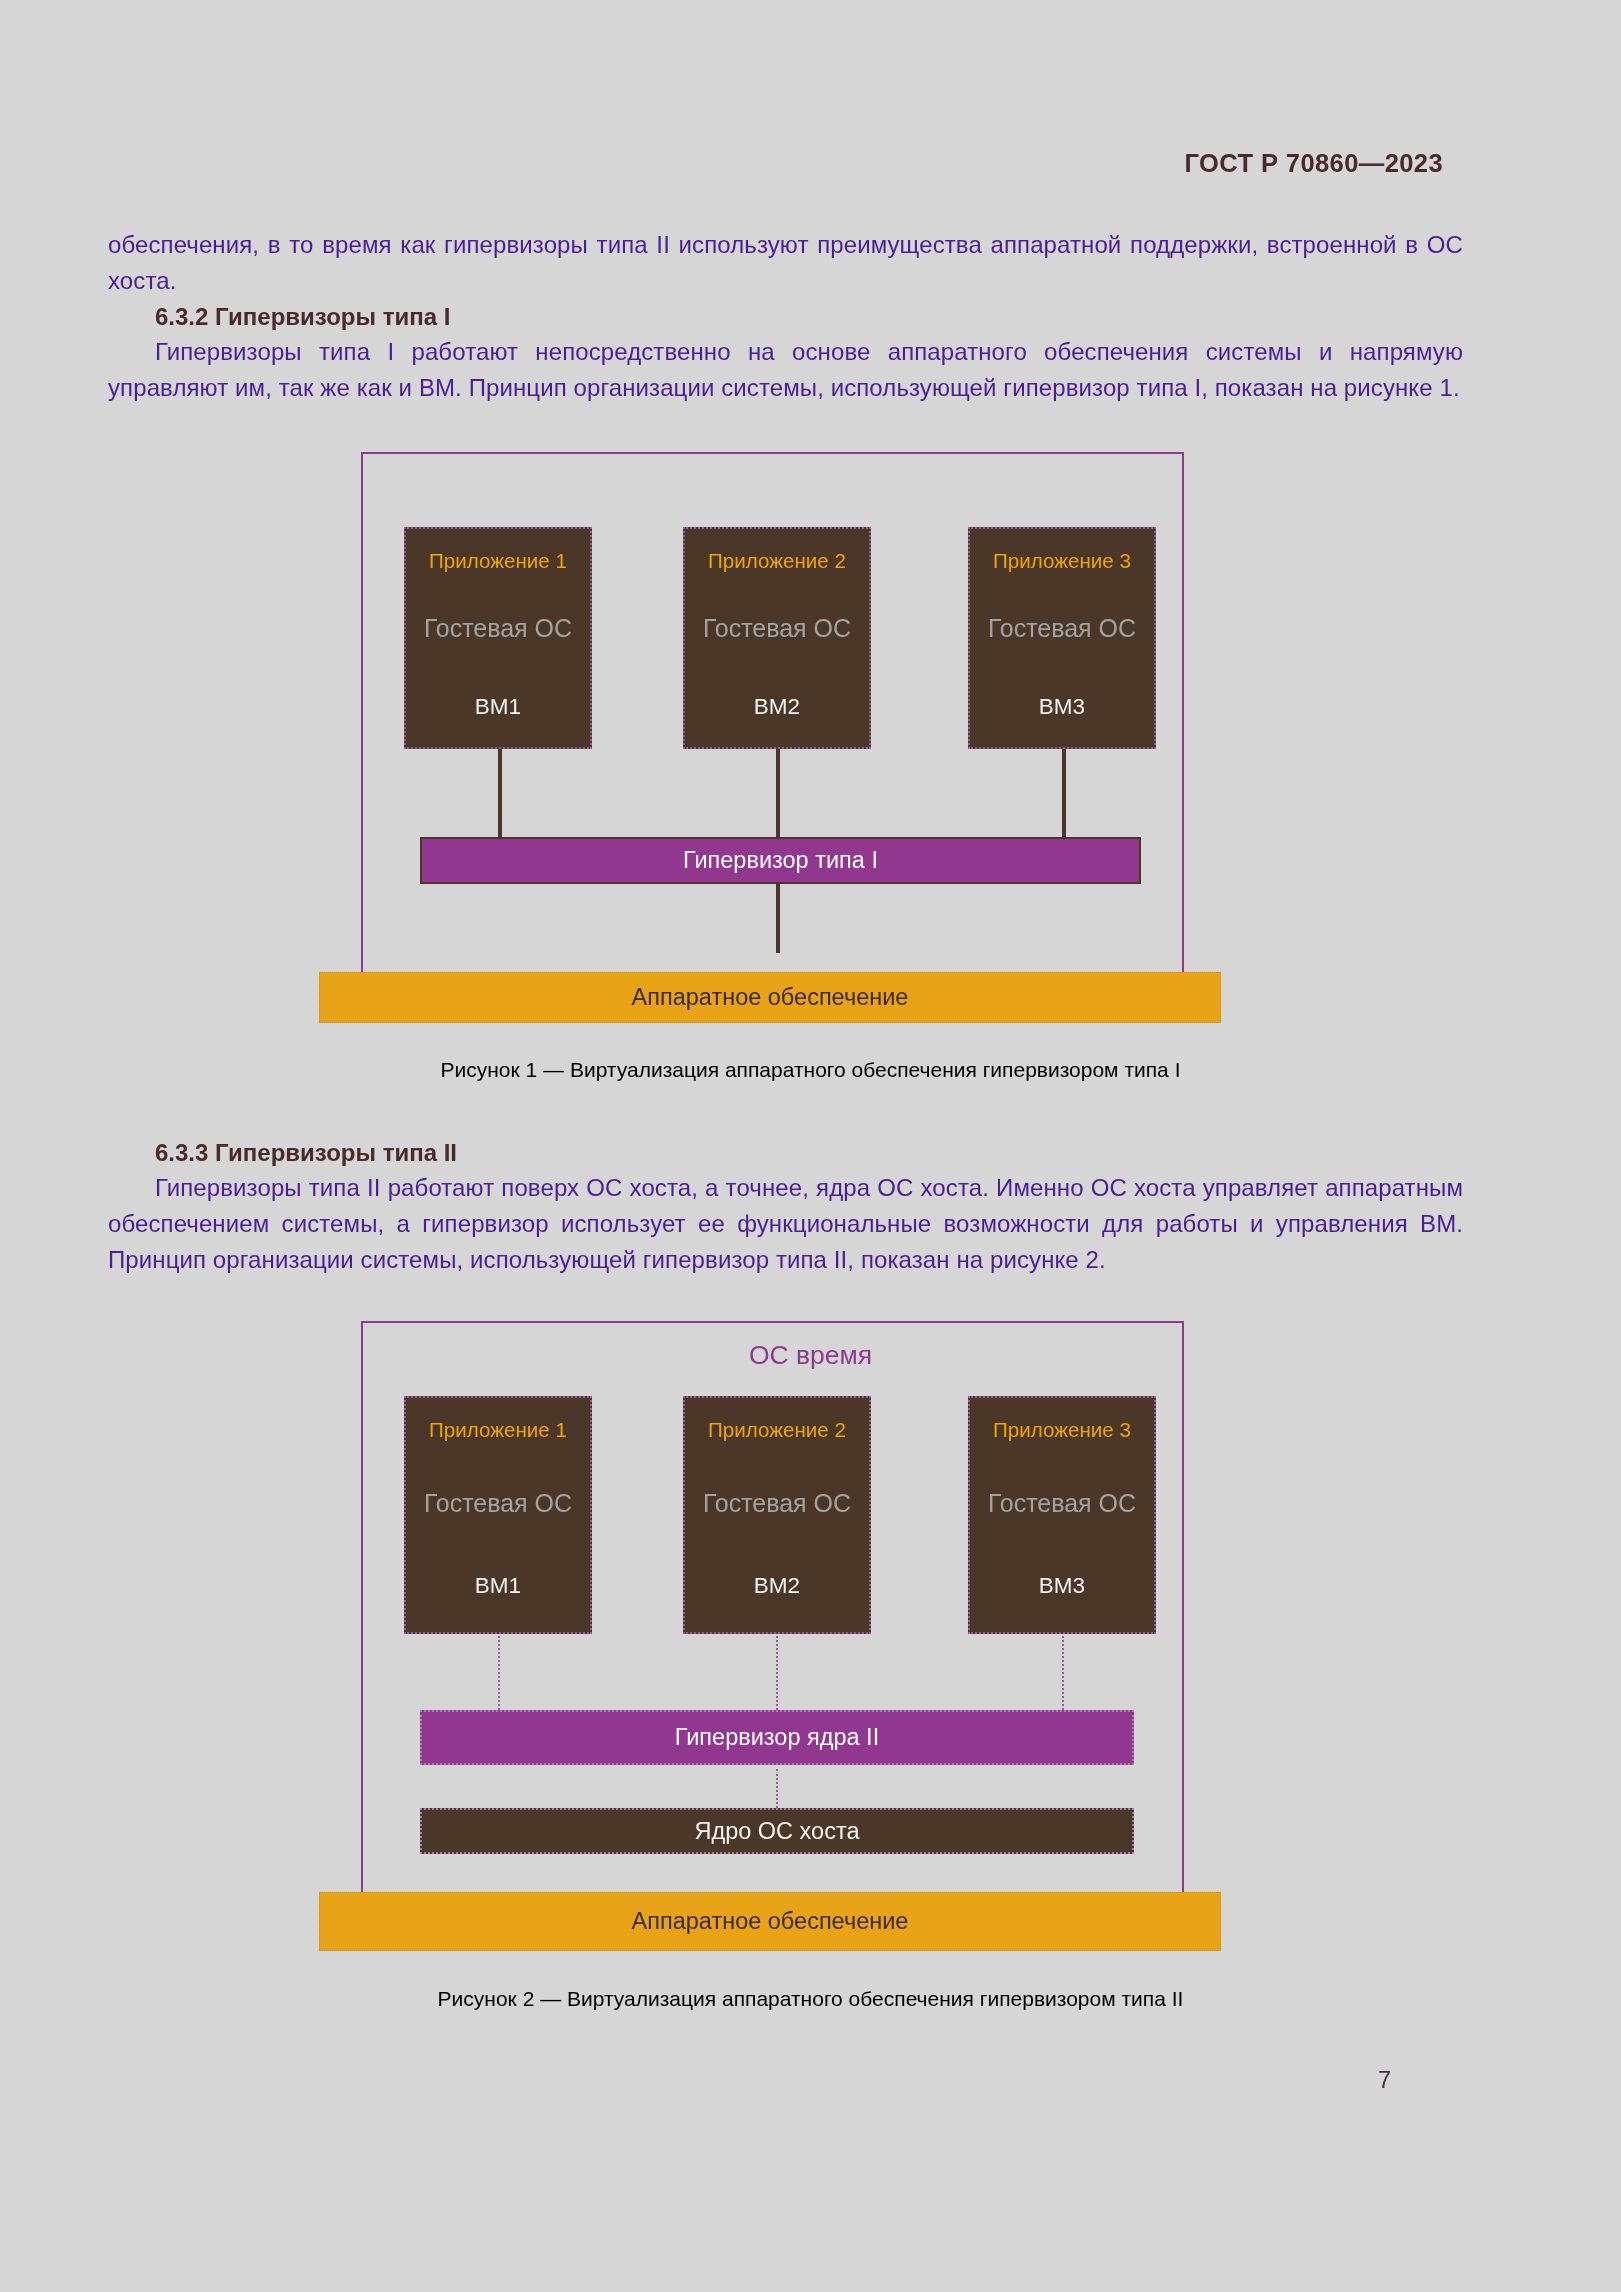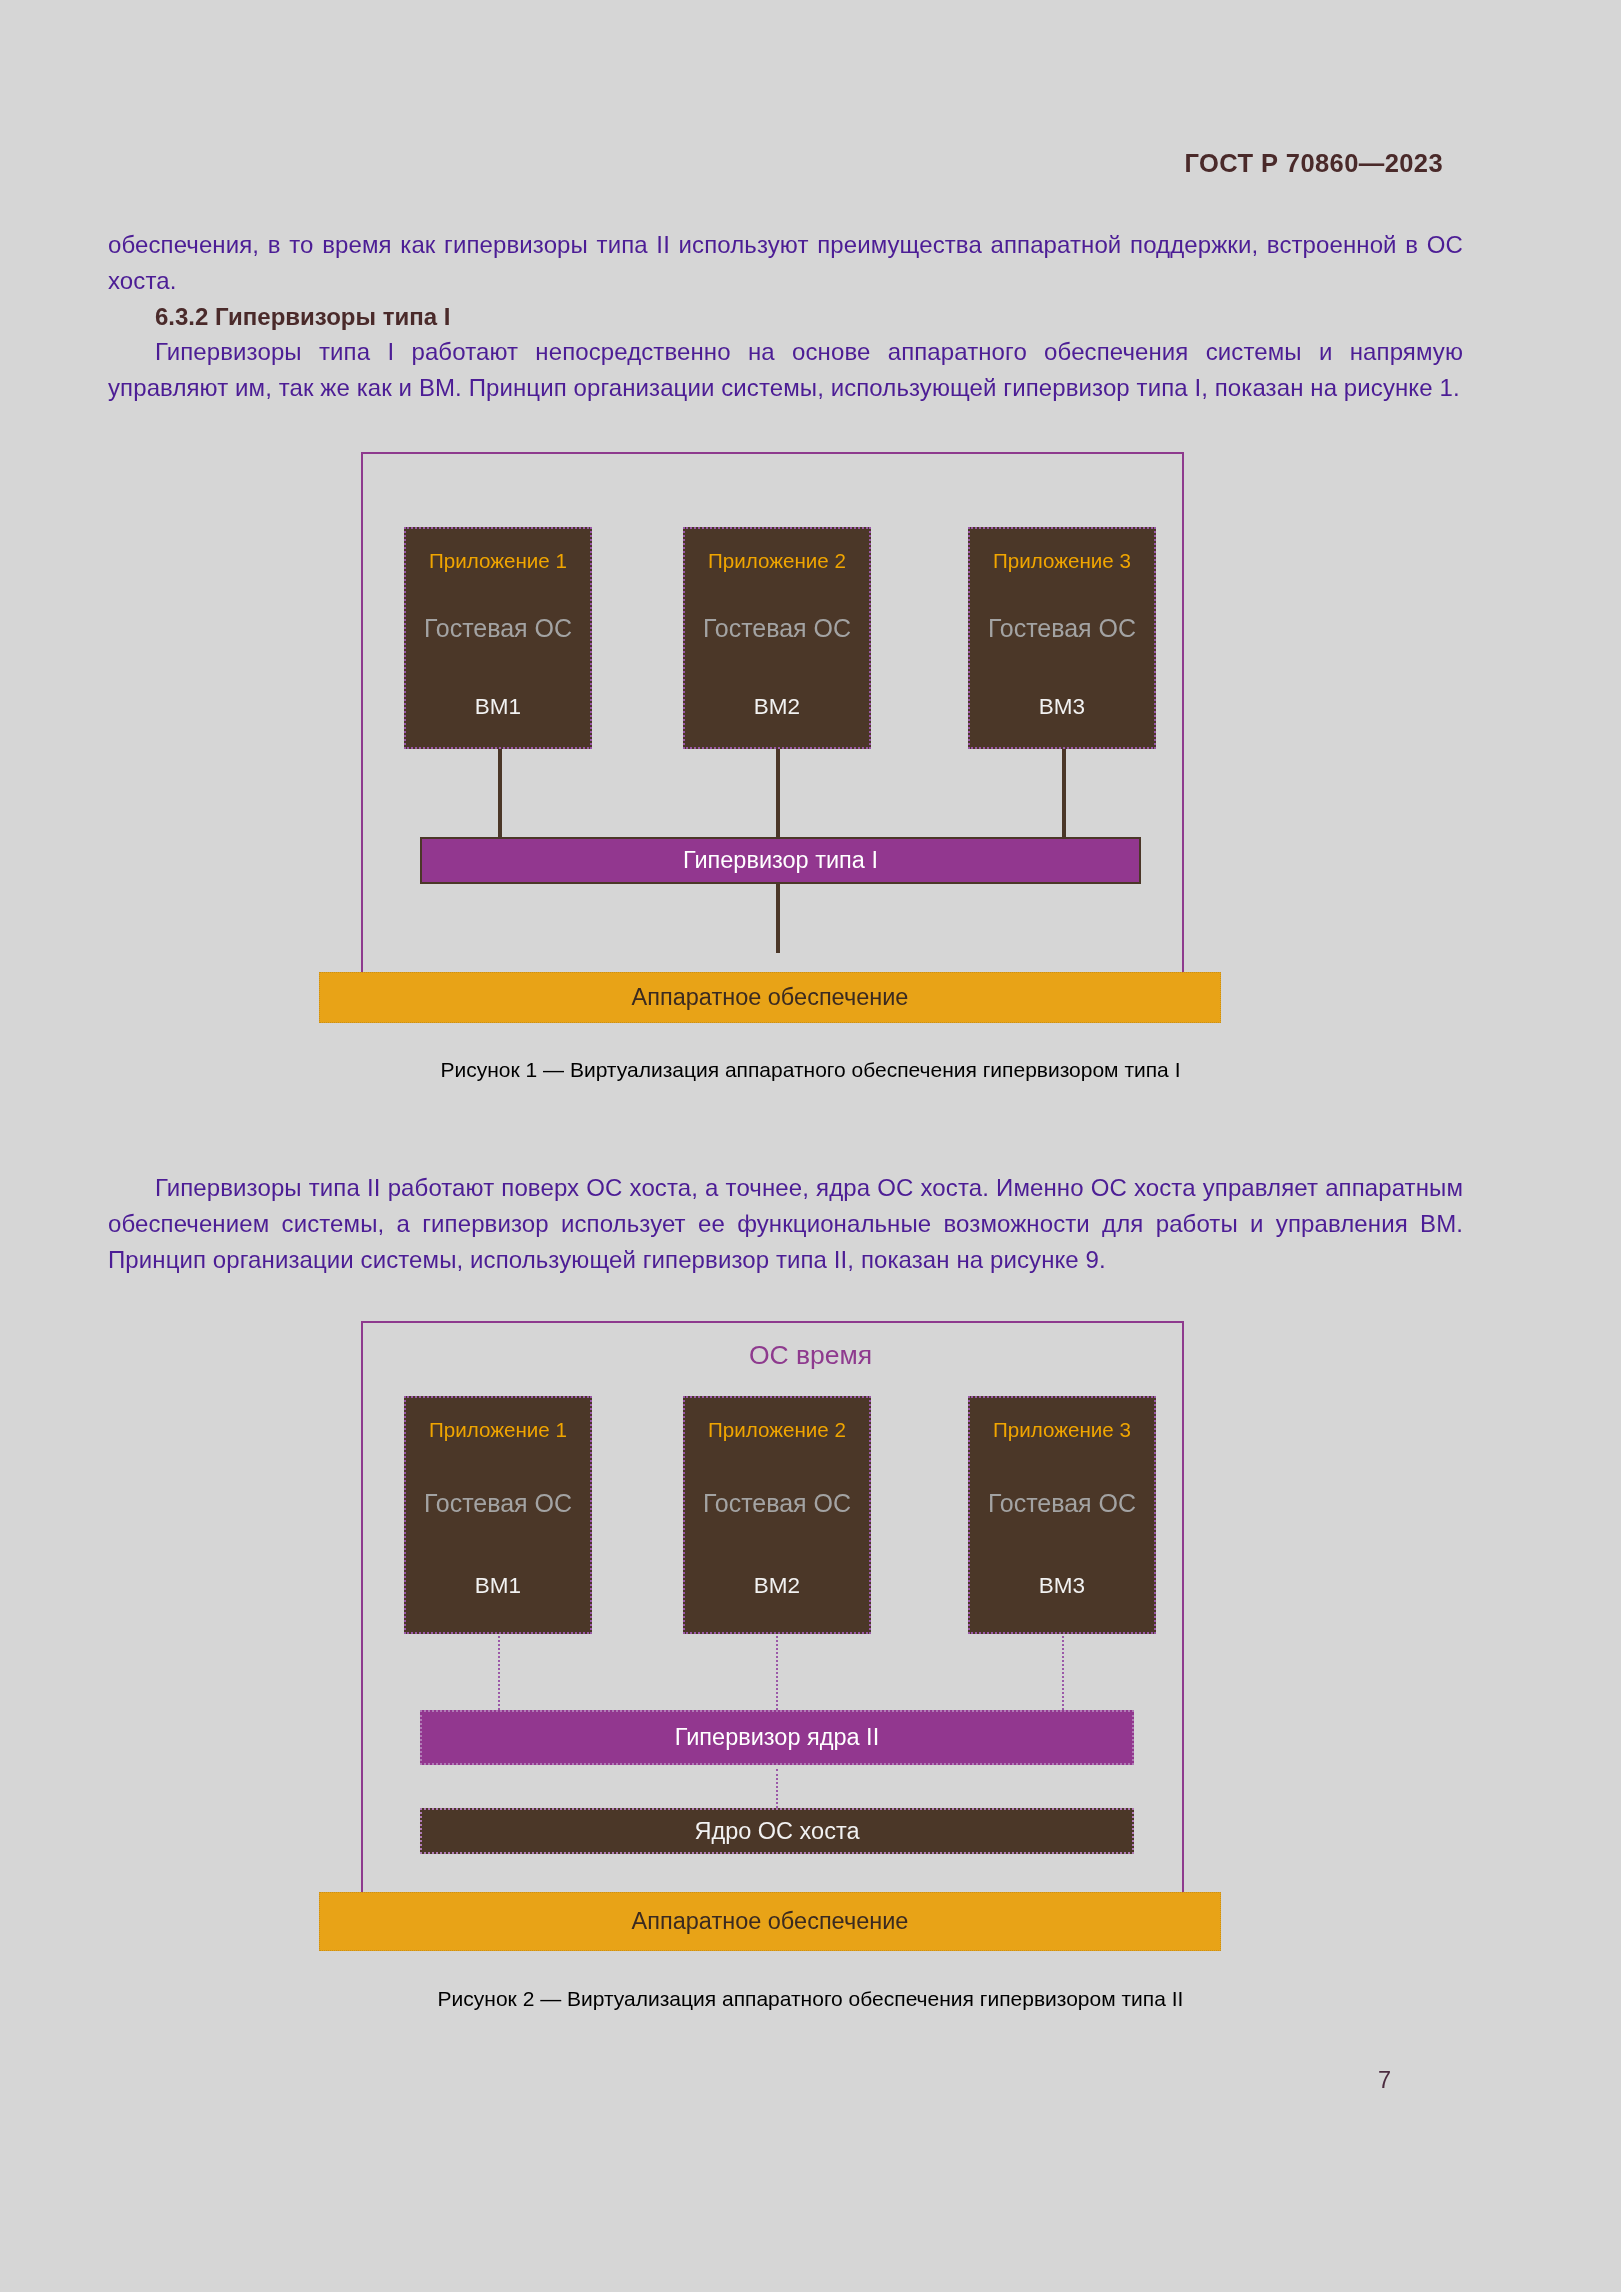--- a/index.html
+++ b/index.html
@@ -211,23 +211,26 @@
       <div class="vm-id" style="margin-top:51px;">ВМ3</div>
     </div>
 
     <div class="bar bar-hyper bar-hyper-1" style="left:420px; top:837px; width:721px; height:47px;">Гипервизор типа I</div>
 
     <div class="bar bar-hw" style="left:319px; top:972px; width:902px; height:51px;">Аппаратное обеспечение</div>
   </div>
 
   <div class="caption cap1">Рисунок 1 — Виртуализация аппаратного обеспечения гипервизором типа I</div>
 
+  <div class="textcol sect2">
+    <h3 class="sect">6.3.3 Гипервизоры типа II</h3>
+  </div>
 
   <div class="textcol para3">
-    <p class="body indent">Гипервизоры типа II работают поверх ОС хоста, а точнее, ядра ОС хоста. Именно ОС хоста управляет аппаратным обеспечением системы, а гипервизор использует ее функциональные возможности для работы и управления ВМ. Принцип организации системы, использующей гипервизор типа II, показан на рисунке 9.</p>
+    <p class="body indent">Гипервизоры типа II работают поверх ОС хоста, а точнее, ядра ОС хоста. Именно ОС хоста управляет аппаратным обеспечением системы, а гипервизор использует ее функциональные возможности для работы и управления ВМ. Принцип организации системы, использующей гипервизор типа II, показан на рисунке 2.</p>
   </div>
 
   <div class="diagram">
 
     <div class="frame" style="left:361px; top:1321px; width:823px; height:578px;"></div>
 
     <div class="host-os-label" style="left:0px; top:1340px; width:1621px; text-align:center;">ОС время</div>
 
     <div class="conn conn-dotted" style="left:498px; top:1632px; height:110px;"></div>
     <div class="conn conn-dotted" style="left:776px; top:1632px; height:110px;"></div>

